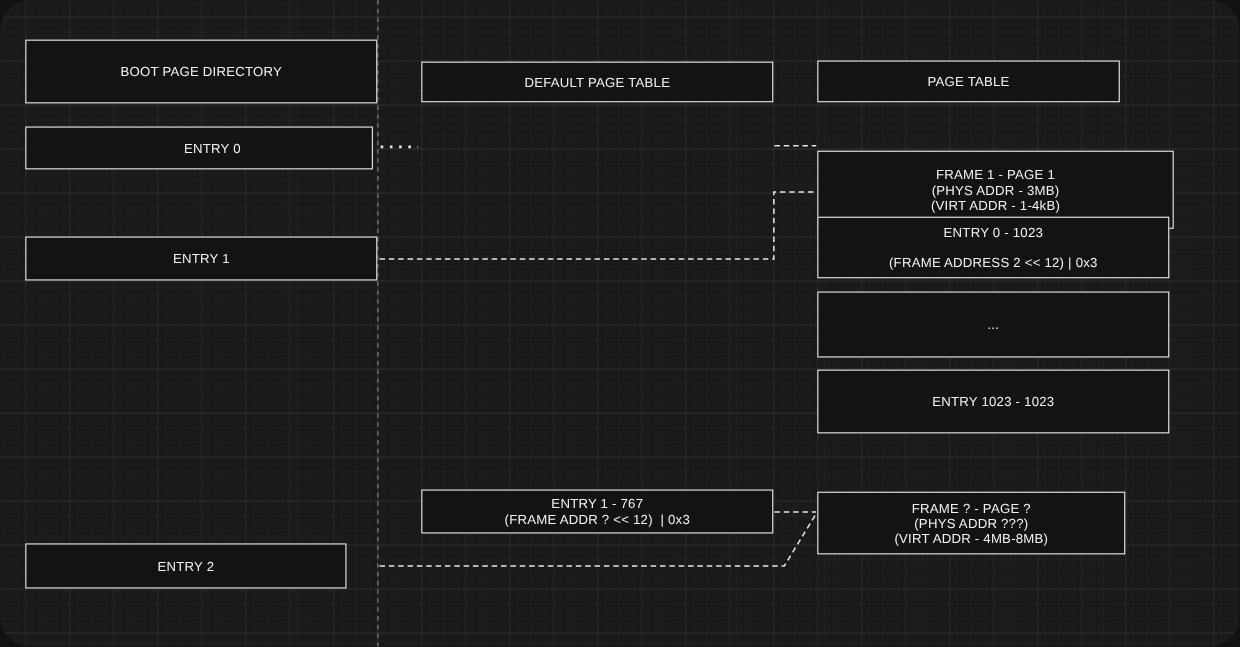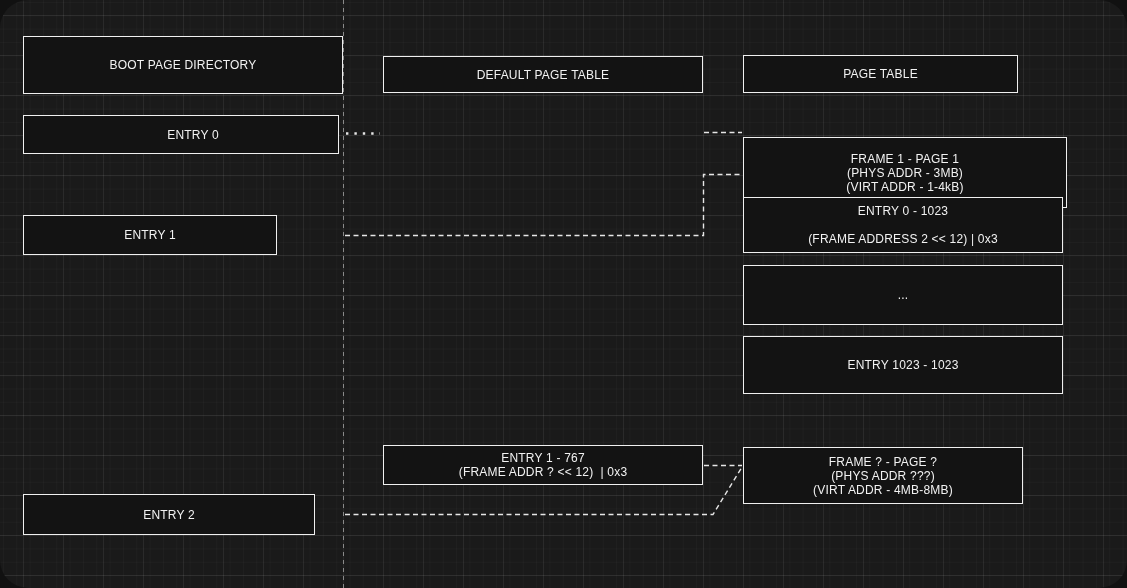--- a/index.html
+++ b/index.html
@@ -34,21 +34,21 @@
   }
   .line{
     display:block;
     min-height:14px;
     line-height:14px;
     white-space:pre;
   }
   
   #n-bootdir   {left:23px;  top:36px;  width:320px; height:58px;}
   #n-entry0    {left:23px;  top:115px; width:316px; height:39px;padding-left:24px;}
-  #n-entry1    {left:23px;  top:215px; width:254px; height:40px;}
+  #n-entry1    {left:23px;  top:215px; width:320px; height:40px;}
   #n-entry2    {left:23px;  top:494px; width:292px; height:41px;text-align:right;}
   
   #n-dpt       {left:383px; top:56px;  width:320px; height:37px;}
   #n-dpt-e0    {left:383px; top:115px; width:320px; height:40px;}
   #n-dpt-e1    {left:383px; top:445px; width:320px; height:40px;}
   
   #n-pt        {left:743px; top:55px;  width:275px; height:38px;}
   #n-pt-f1     {left:743px; top:115px; width:324px; height:71px;margin-top:22px;}
   #n-pt-e0     {left:743px; top:197px; width:320px; height:56px;}
   #n-pt-dots   {left:743px; top:265px; width:320px; height:60px;}

